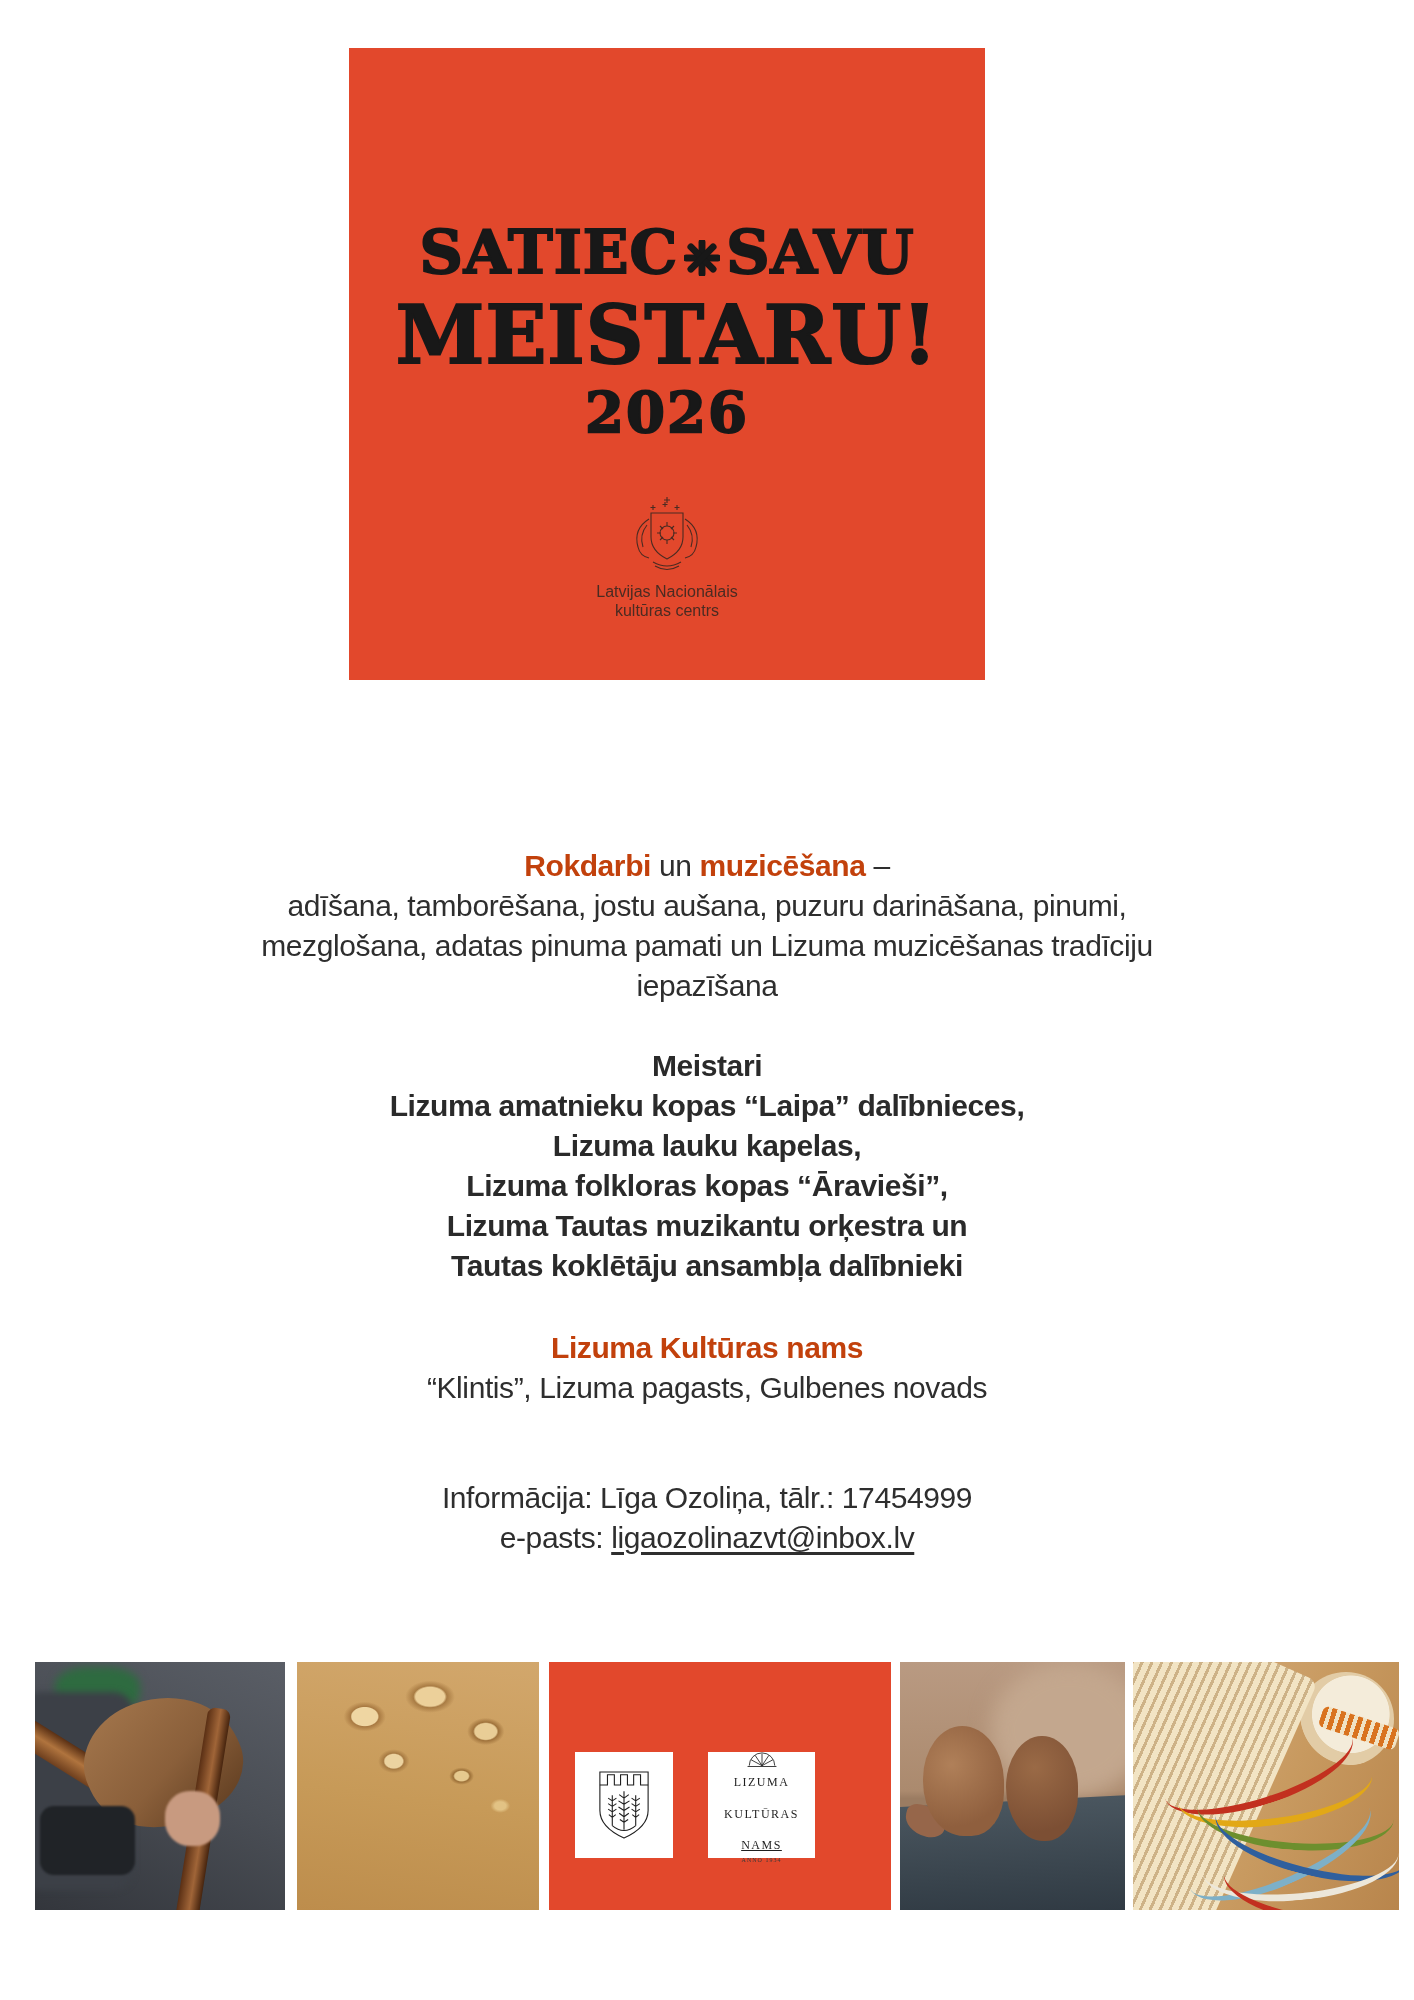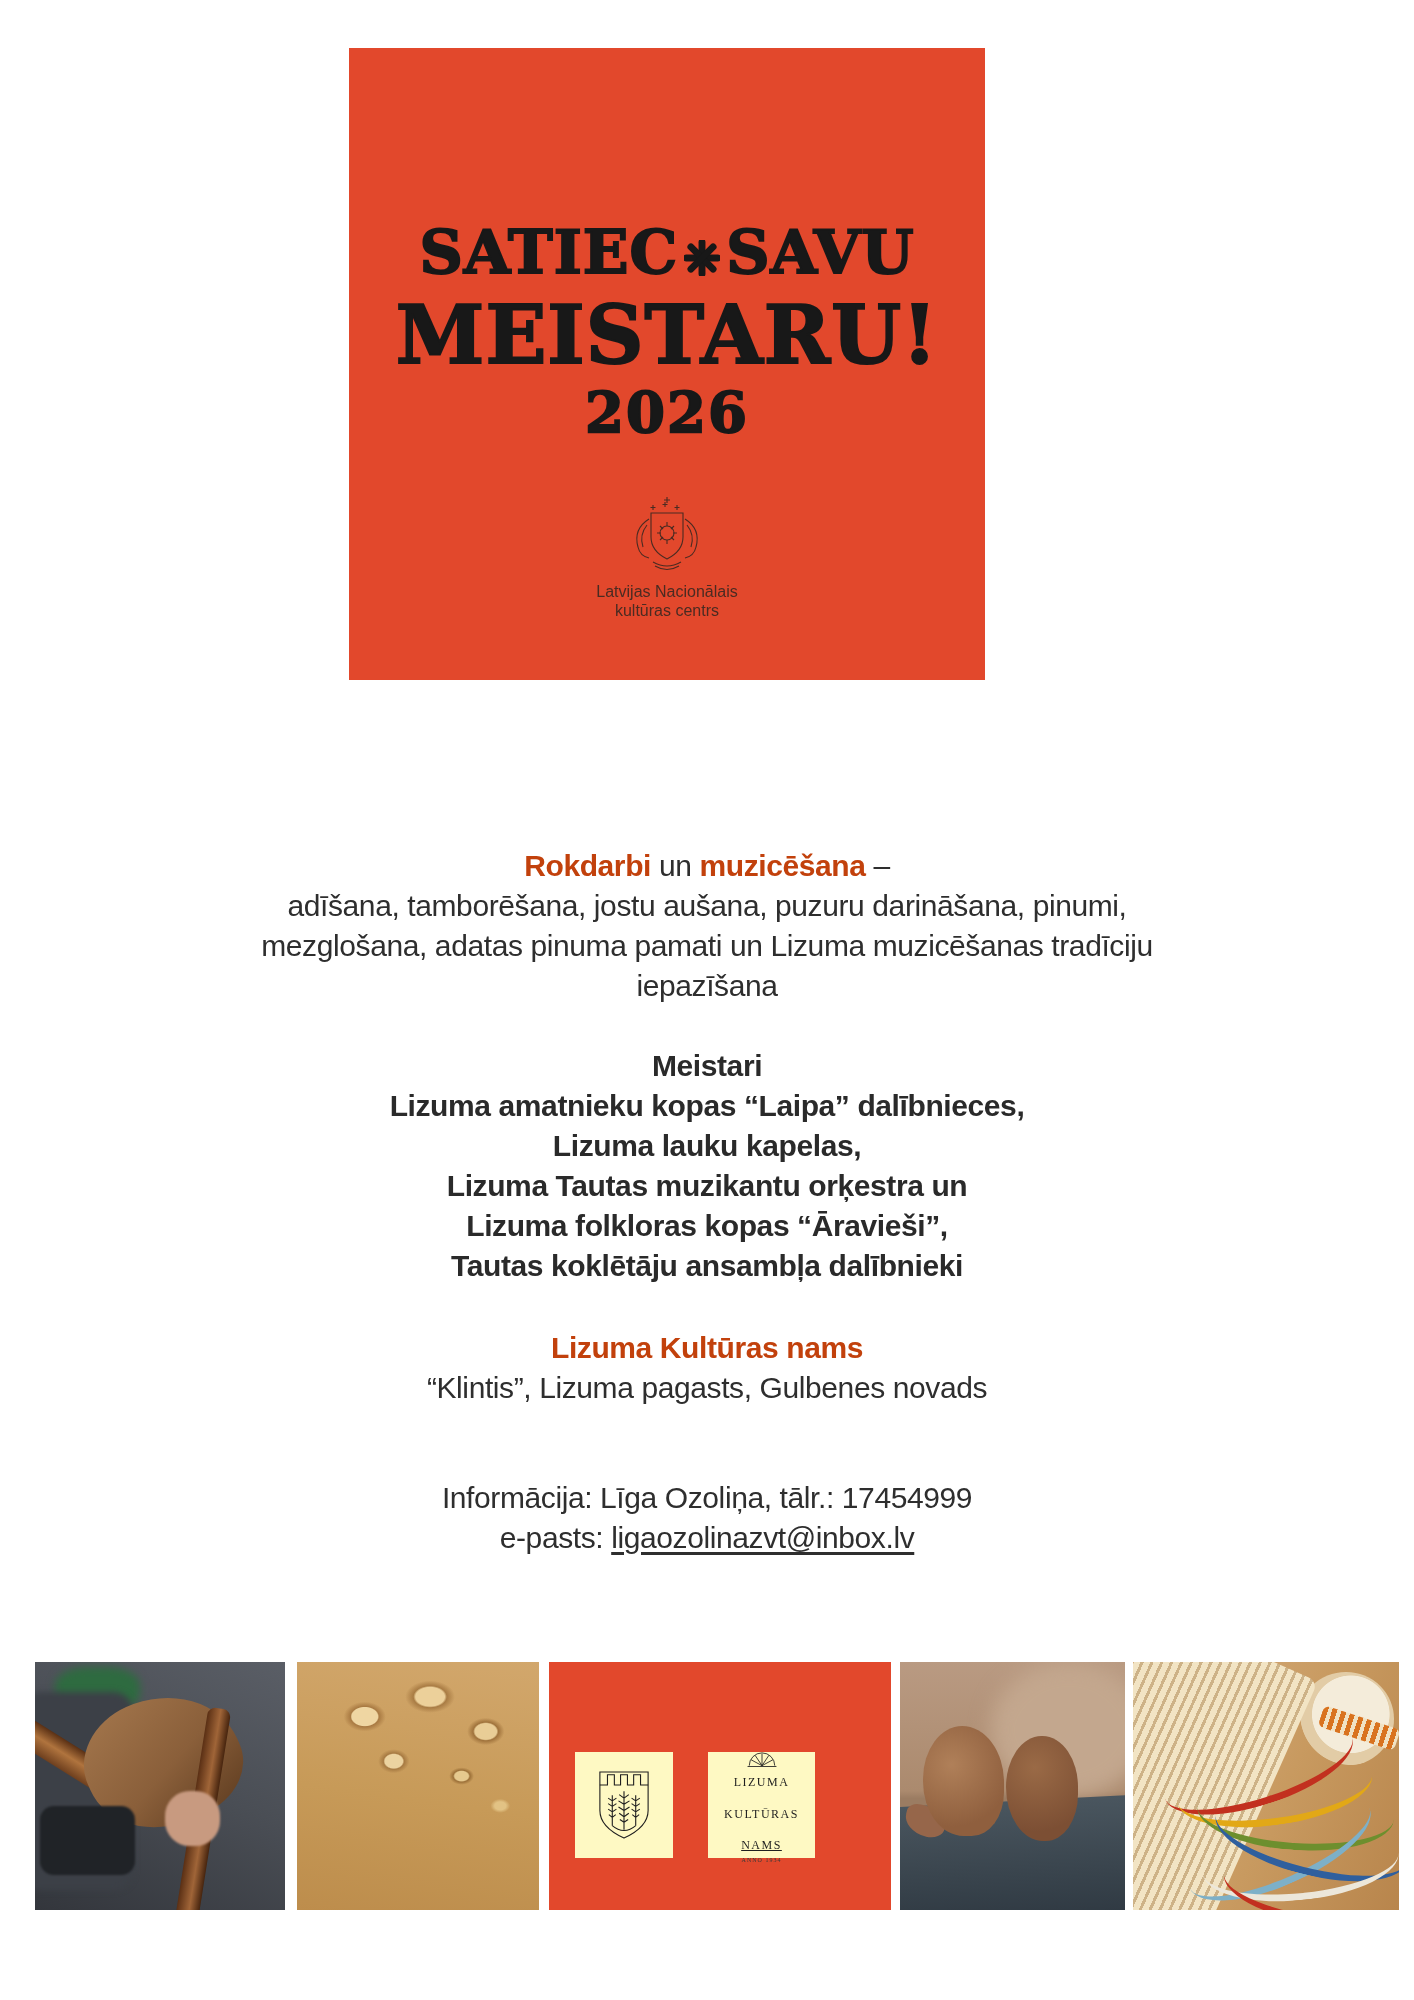--- a/index.html
+++ b/index.html
@@ -70,21 +70,21 @@
           radial-gradient(34px 24px at 28% 22%, #efd6a2 0 38%, #a97a42 42%, rgba(0,0,0,0) 62%),
           radial-gradient(40px 26px at 55% 14%, #ecd09a 0 36%, #a97c44 42%, rgba(0,0,0,0) 62%),
           radial-gradient(30px 22px at 78% 28%, #e9cd96 0 36%, #a0733c 42%, rgba(0,0,0,0) 62%),
           radial-gradient(26px 20px at 40% 40%, #ecd3a0 0 34%, #a77a42 40%, rgba(0,0,0,0) 60%),
           radial-gradient(20px 14px at 68% 46%, #e6c98e 0 34%, #9c7038 42%, rgba(0,0,0,0) 62%),
           radial-gradient(14px 10px at 84% 58%, #e2c284 0 40%, rgba(0,0,0,0) 70%),
           linear-gradient(188deg,#d2a76c 0%,#c79a58 55%,#bd8d4c 100%); }
 
   
   .logos { left:549px; width:342px; background:#e2482c; }
-  .logo-card { position:absolute; top:90px; background:#fef9c3;
+  .logo-card { position:absolute; top:90px; background:#ffffff;
                display:flex; align-items:center; justify-content:center; }
   .card-castle { left:26px;  width:98px;  height:106px; }
   .card-house  { left:159px; width:107px; height:106px;
                  flex-direction:column; text-align:center;
                  font-family:"Liberation Serif", serif; color:#1f1f1f; }
   .house-name { font-size:12px; line-height:15px; letter-spacing:1.5px; margin-top:3px; }
   .house-anno { font-size:6px; letter-spacing:1px; margin-top:4px; color:#3a3a3a; }
 
   
   .p3 { left:900px; width:225px;
@@ -166,22 +166,22 @@
     <div><span class="b">Rokdarbi</span><span> un </span><span class="b">muzicēšana</span><span> –</span></div>
     <div>adīšana, tamborēšana, jostu aušana, puzuru darināšana, pinumi,</div>
     <div>mezglošana, adatas pinuma pamati un Lizuma muzicēšanas tradīciju</div>
     <div>iepazīšana</div>
   </div>
 
   <div class="txt block-masters">
     <div>Meistari</div>
     <div>Lizuma amatnieku kopas “Laipa” dalībnieces,</div>
     <div>Lizuma lauku kapelas,</div>
+    <div>Lizuma folkloras kopas “Āravieši”,</div>
     <div>Lizuma Tautas muzikantu orķestra un</div>
-    <div>Lizuma folkloras kopas “Āravieši”,</div>
     <div>Tautas koklētāju ansambļa dalībnieki</div>
   </div>
 
   <div class="txt block-venue">
     <div class="b">Lizuma Kultūras nams</div>
     <div>“Klintis”, Lizuma pagasts, Gulbenes novads</div>
   </div>
 
 
   <div class="txt block-contact">Informācija: Līga Ozoliņa, tālr.: 17454999</div>

